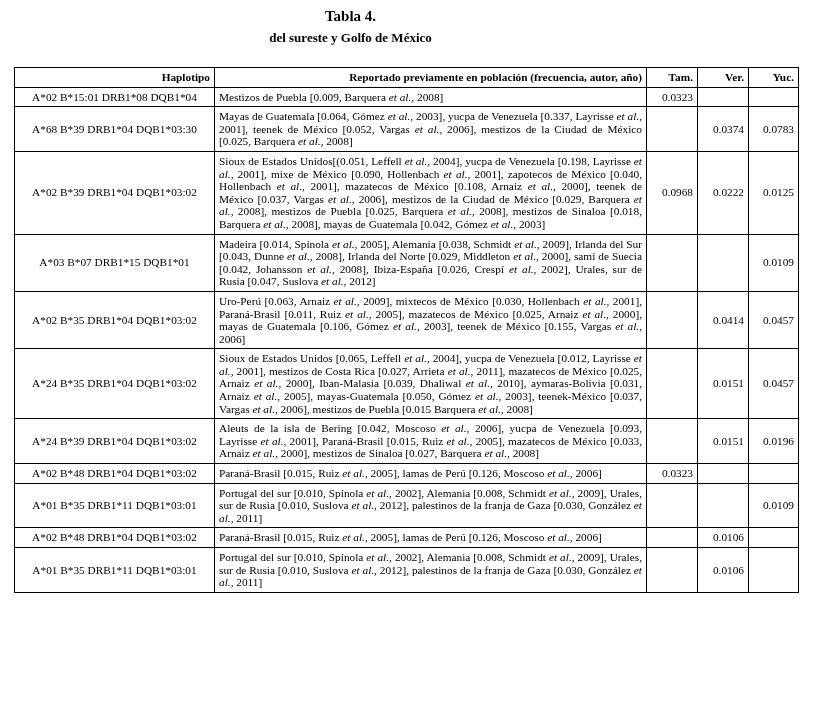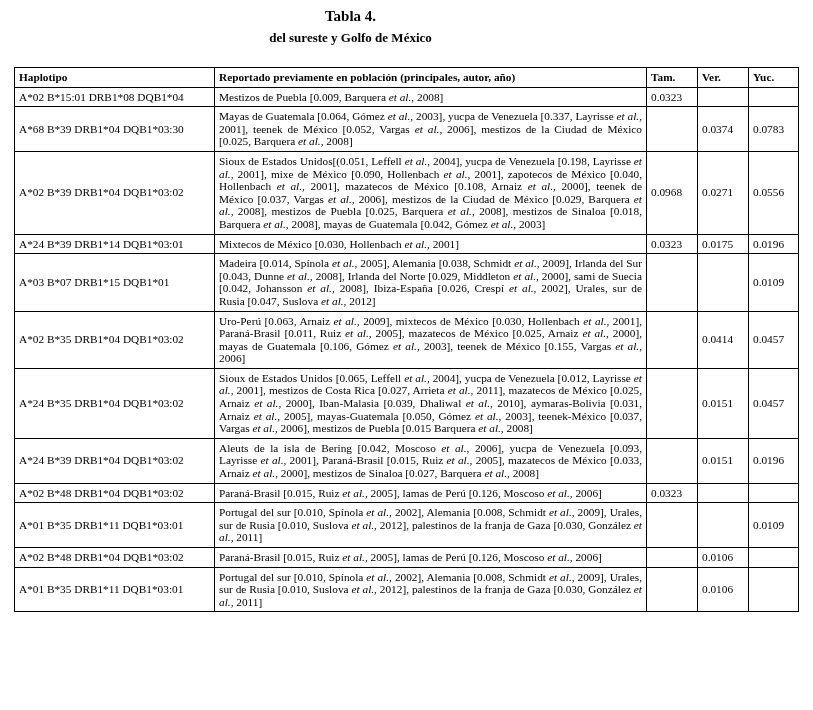--- a/index.html
+++ b/index.html
@@ -48,48 +48,48 @@
     table-layout: fixed;
   }
   table.tbl td, table.tbl th {
     border: 1px solid #000000;
     vertical-align: middle;
     padding: 3px 4px 3px 4px;
     font-size: 11.3px;
     line-height: 12.6px;
   }
   thead th {
-    text-align: left;
+    text-align: right;
     font-weight: bold;
     font-size: 12px;
     padding-top: 6px;
     padding-bottom: 6px;
     font-family: Liberation Serif, serif;
   }
   col.c-hap { width: 200px; }
   col.c-rep { width: 432px; }
   col.c-tam { width: 51px; }
   col.c-ver { width: 51px; }
   col.c-yuc { width: 50px; }
 
   td.hap {
-    text-align: left;
+    text-align: center;
     padding-left: 5px;
     white-space: nowrap;
     font-size: 11.5px;
   }
   td.rep {
     text-align: justify;
     text-justify: inter-word;
     padding-left: 5px;
     padding-right: 5px;
     hyphens: auto;
   }
   td.num {
-    text-align: left;
+    text-align: right;
     font-size: 11.3px;
   }
   i { }
 </style>
 </head>
 <body>
 
 <div class="page">
 
   <div class="title-block">
@@ -101,21 +101,21 @@
     <colgroup>
       <col class="c-hap">
       <col class="c-rep">
       <col class="c-tam">
       <col class="c-ver">
       <col class="c-yuc">
     </colgroup>
     <thead>
       <tr>
         <th>Haplotipo</th>
-        <th>Reportado previamente en población (principales, autor, año)</th>
+        <th>Reportado previamente en población (frecuencia, autor, año)</th>
         <th>Tam.</th>
         <th>Ver.</th>
         <th>Yuc.</th>
       </tr>
     </thead>
     <tbody>
       <tr>
         <td class="hap">A*02 B*15:01 DRB1*08 DQB1*04</td>
         <td class="rep">Mestizos de Puebla [0.009, Barquera <i>et al.</i>, 2008]</td>
         <td class="num">0.0323</td>
@@ -126,29 +126,22 @@
         <td class="hap">A*68 B*39 DRB1*04 DQB1*03:30</td>
         <td class="rep">Mayas de Guatemala [0.064, Gómez <i>et al.</i>, 2003], yucpa de Venezuela [0.337, Layrisse <i>et al.</i>, 2001], teenek de México [0.052, Vargas <i>et al.</i>, 2006], mestizos de la Ciudad de México [0.025, Barquera <i>et al.</i>, 2008]</td>
         <td class="num"></td>
         <td class="num">0.0374</td>
         <td class="num">0.0783</td>
       </tr>
       <tr>
         <td class="hap">A*02 B*39 DRB1*04 DQB1*03:02</td>
         <td class="rep">Sioux de Estados Unidos[(0.051, Leffell <i>et al.</i>, 2004], yucpa de Venezuela [0.198, Layrisse <i>et al.</i>, 2001], mixe de México [0.090, Hollenbach <i>et al.</i>, 2001], zapotecos de México [0.040, Hollenbach <i>et al.</i>, 2001], mazatecos de México [0.108, Arnaiz <i>et al.</i>, 2000], teenek de México [0.037, Vargas <i>et al.</i>, 2006], mestizos de la Ciudad de México [0.029, Barquera <i>et al.</i>, 2008], mestizos de Puebla [0.025, Barquera <i>et al.</i>, 2008], mestizos de Sinaloa [0.018, Barquera <i>et al.</i>, 2008], mayas de Guatemala [0.042, Gómez <i>et al.</i>, 2003]</td>
         <td class="num">0.0968</td>
-        <td class="num">0.0271</td>
-        <td class="num">0.0556</td>
-      </tr>
-      <tr>
-        <td class="hap">A*24 B*39 DRB1*14 DQB1*03:01</td>
-        <td class="rep">Mixtecos de México [0.030, Hollenbach <i>et al.</i>, 2001]</td>
-        <td class="num">0.0323</td>
-        <td class="num">0.0175</td>
-        <td class="num">0.0196</td>
+        <td class="num">0.0222</td>
+        <td class="num">0.0125</td>
       </tr>
       <tr>
         <td class="hap">A*03 B*07 DRB1*15 DQB1*01</td>
         <td class="rep">Madeira [0.014, Spínola <i>et al.</i>, 2005], Alemania [0.038, Schmidt <i>et al.</i>, 2009], Irlanda del Sur [0.043, Dunne <i>et al.</i>, 2008], Irlanda del Norte [0.029, Middleton <i>et al.</i>, 2000], sami de Suecia [0.042, Johansson <i>et al.</i>, 2008], Ibiza-España [0.026, Crespí <i>et al.</i>, 2002], Urales, sur de Rusia [0.047, Suslova <i>et al.</i>, 2012]</td>
         <td class="num"></td>
         <td class="num"></td>
         <td class="num">0.0109</td>
       </tr>
       <tr>
         <td class="hap">A*02 B*35 DRB1*04 DQB1*03:02</td>

